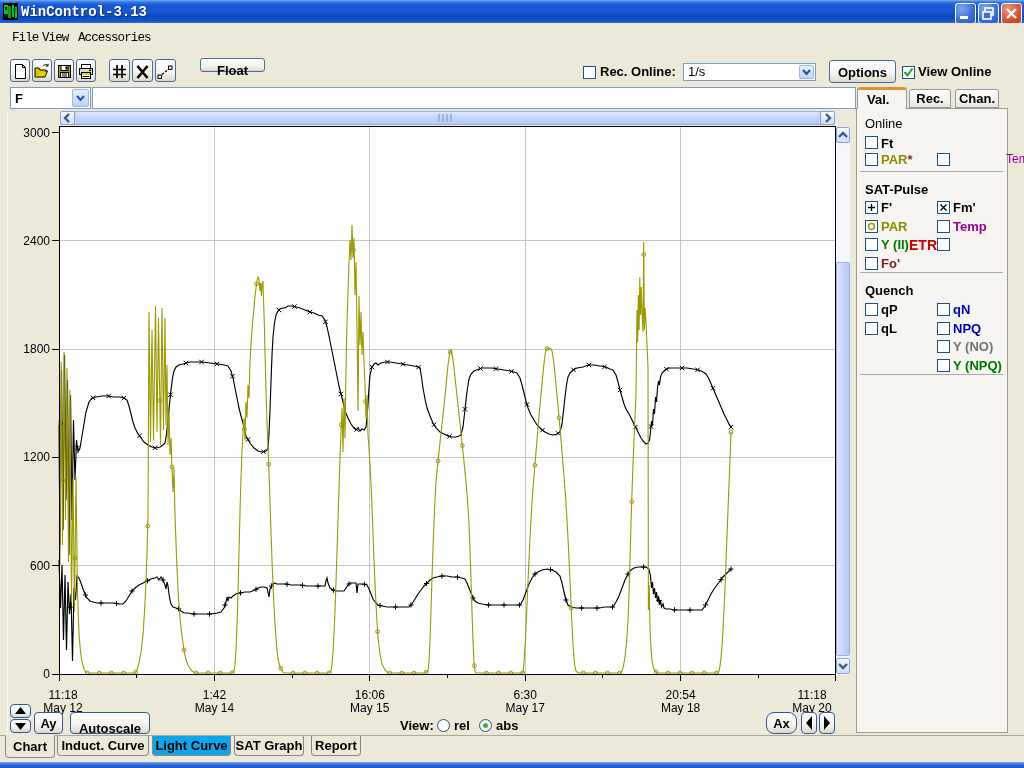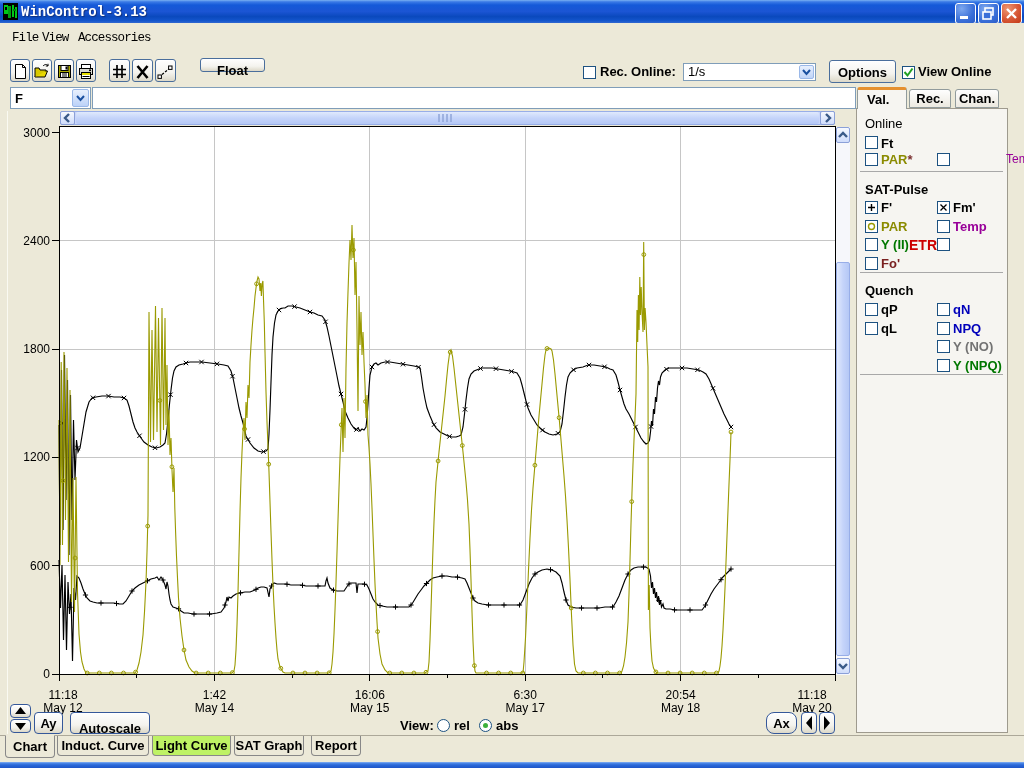--- a/index.html
+++ b/index.html
@@ -346,21 +346,21 @@
   </div>
 <div class="tbtn" style="left:801px;top:712px;width:16px;height:22px;border-radius:4px;border-color:#35589a"><svg width="14" height="20">
       <path d="M10,3L4,10l6,7z" fill="#000"></path>
     </svg></div>
 <div class="tbtn" style="left:819px;top:712px;width:16px;height:22px;border-radius:4px;border-color:#35589a"><svg width="14" height="20">
       <path d="M4,3l6,7l-6,7z" fill="#000"></path>
     </svg></div>
 <div class="abs" style="left:0px;top:735px;width:1024px;height:1px;background:#aca899"></div>
 <div class="abs" style="left:5px;top:735px;width:50px;height:23px;background:#ece9d8;border:1px solid #888;border-top:1px solid #ece9d8;border-radius:0 0 4px 4px;font-weight:bold;font-size:13px;text-align:center;padding-top:3px">Chart</div>
 <div class="abs" style="left:57px;top:736px;width:92px;height:20px;background:#ece9d8;border:1px solid #888;border-top:none;border-radius:0 0 4px 4px;font-weight:bold;font-size:13px;text-align:center;padding-top:2px">Induct. Curve</div>
-<div class="abs" style="left:152px;top:736px;width:79px;height:20px;background:#bef264;border:1px solid #888;border-top:none;border-radius:0 0 4px 4px;font-weight:bold;font-size:13px;text-align:center;padding-top:2px">Light Curve</div>
+<div class="abs" style="left:152px;top:736px;width:79px;height:20px;background:#0ea5e9;border:1px solid #888;border-top:none;border-radius:0 0 4px 4px;font-weight:bold;font-size:13px;text-align:center;padding-top:2px">Light Curve</div>
 <div class="abs" style="left:234px;top:736px;width:70px;height:20px;background:#ece9d8;border:1px solid #888;border-top:none;border-radius:0 0 4px 4px;font-weight:bold;font-size:13px;text-align:center;padding-top:2px">SAT Graph</div>
 <div class="abs" style="left:311px;top:736px;width:50px;height:20px;background:#ece9d8;border:1px solid #888;border-top:none;border-radius:0 0 4px 4px;font-weight:bold;font-size:13px;text-align:center;padding-top:2px">Report</div>
 <div class="abs" style="left:0;top:762px;width:1024px;height:6px;background:linear-gradient(180deg,#4f8ae8 0%,#2a68d8 40%,#1e55c8 100%);border-top:1px solid #6fa0ee"></div>
 <div class="abs" style="left:856px;top:108px;width:152px;height:625px;background:#f6f5f1;border:1px solid #9e9a8e"></div>
 <div class="abs" style="left:857px;top:87px;width:50px;height:22px;background:#f6f5f1;border:1px solid #919b9c;border-bottom:none;border-radius:3px 3px 0 0;border-top:3px solid #e5902e;font-weight:bold;font-size:13px;text-align:left;padding:2px 0 0 9px">Val.</div>
 <div class="abs" style="left:909px;top:89px;width:42px;height:19px;background:linear-gradient(180deg,#fefefe,#ece9e0);border:1px solid #919b9c;border-bottom:1px solid #919b9c;border-radius:3px 3px 0 0;font-weight:bold;font-size:13px;text-align:center;padding-top:1px">Rec.</div>
 <div class="abs" style="left:955px;top:89px;width:44px;height:19px;background:linear-gradient(180deg,#fefefe,#ece9e0);border:1px solid #919b9c;border-radius:3px 3px 0 0;font-weight:bold;font-size:13px;text-align:center;padding-top:1px">Chan.</div>
 <div class="abs" style="left:865px;top:116px;font-weight:normal;font-size:13px;color:#000000">Online</div>
 <div class="xpcheck" style="left:865px;top:136px"></div>
 <div class="abs" style="left:881px;top:136px;font-weight:bold;font-size:13px;color:#000">Ft</div>

